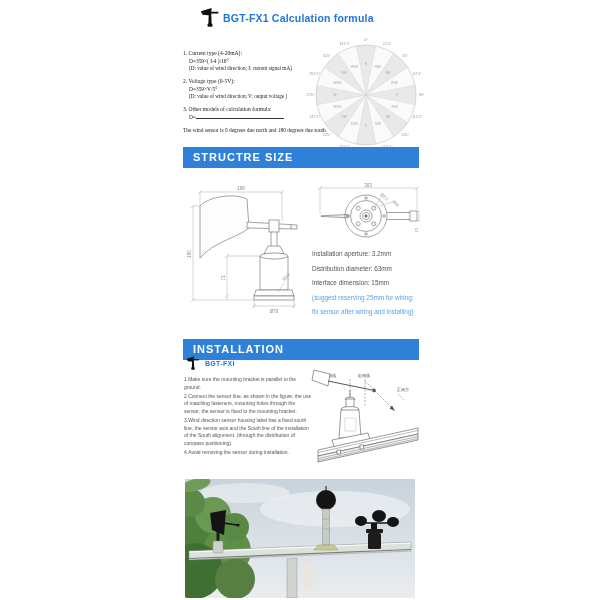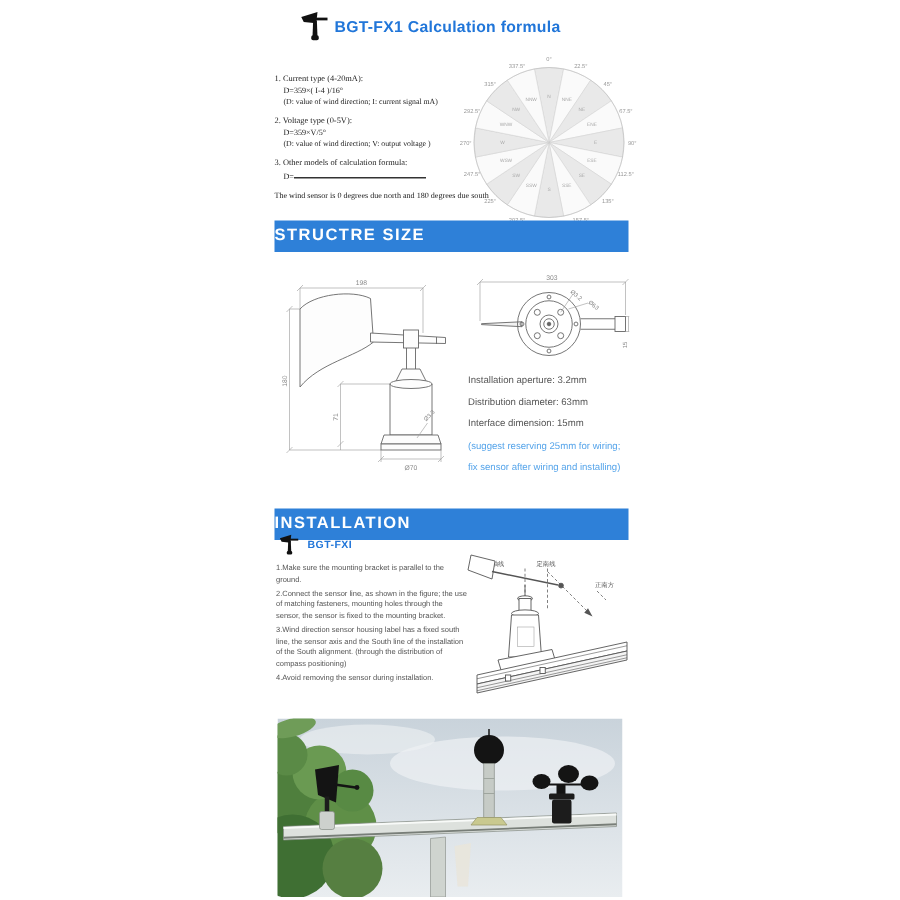--- a/index.html
+++ b/index.html
@@ -14,21 +14,21 @@
   .formula { position:absolute; left:183px; top:46px; width:150px; font-family:"Liberation Serif", serif; color:#222; }
   .f-title { font-size:5.6px; margin-top:4px; }
   .f-line  { font-size:5.4px; margin-left:6px; margin-top:1.5px; }
   .f-note  { font-size:5.2px; margin-left:6px; margin-top:1.5px; }
   .f-blank { display:inline-block; width:88px; border-bottom:.6px solid #333; height:5px; }
   .f-foot  { font-size:5.4px; margin-top:7px; line-height:1.35; }
 
   
   .banner { position:absolute; left:183px; width:236px; height:21px; background:#2E80D8;
             color:#ffffff; font-weight:bold; font-size:11px; letter-spacing:1px;
-            line-height:21px; }
+            line-height:21px; padding-left:10px; }
 
   
   .specs { position:absolute; left:312px; top:250px; width:110px; font-size:6.4px; color:#555; }
   .specs .sp { margin-bottom:7.5px; }
   .specs .blue { color:#55A4EA; }
 
   
   .model-row { position:absolute; left:186px; top:356px; display:flex; align-items:center; gap:5px; }
   .model-name { color:#2176D9; font-size:7px; font-weight:bold; letter-spacing:.3px; }
   .steps { position:absolute; left:184px; top:376px; width:128px; font-size:5px; color:#555; line-height:1.55; }

